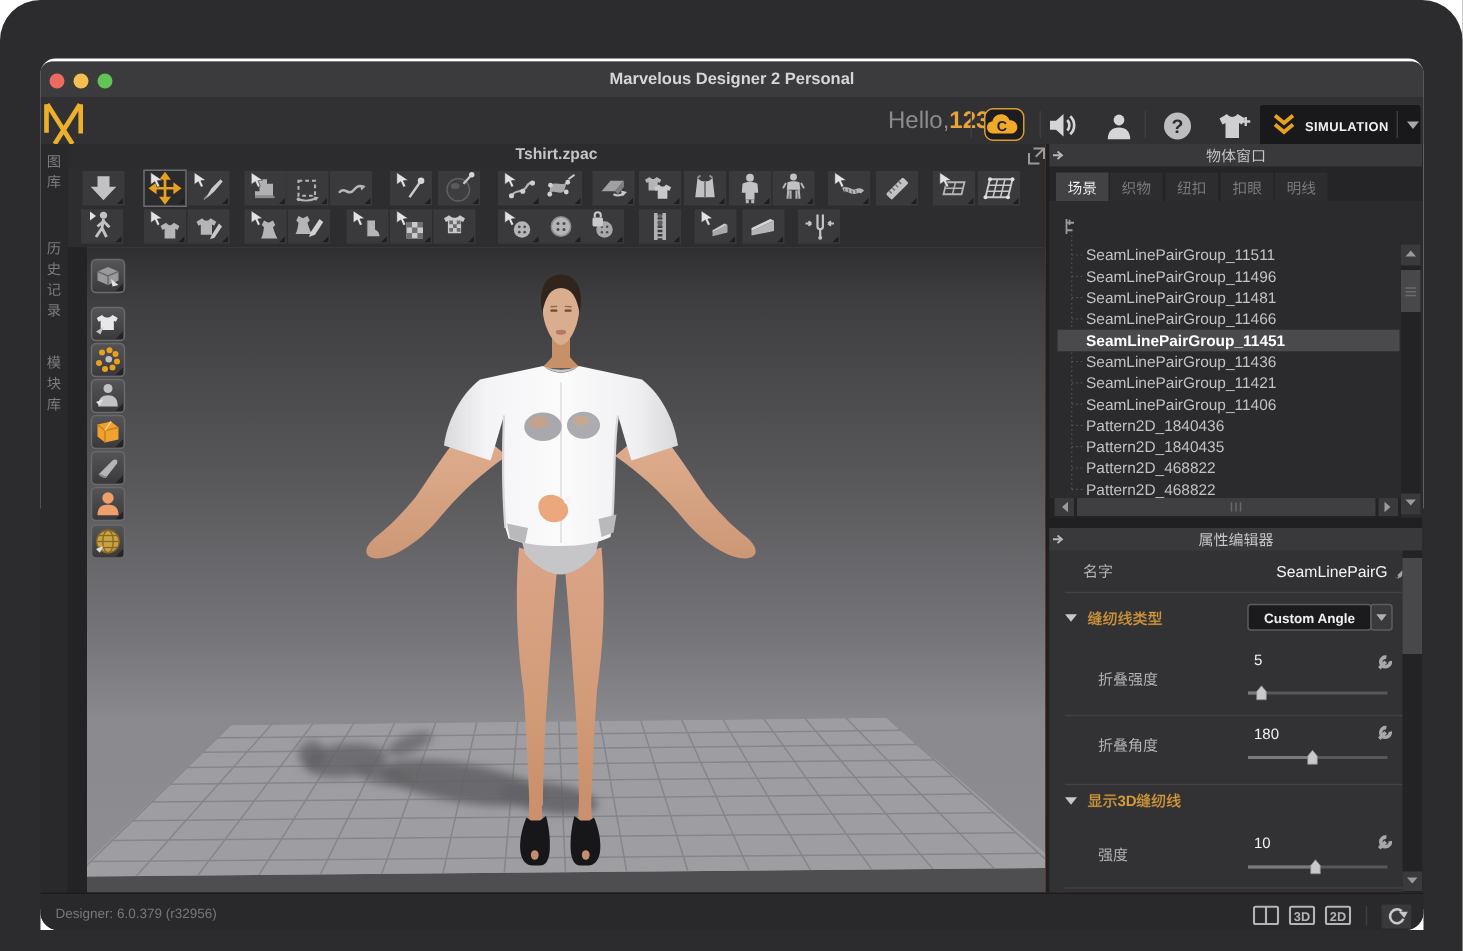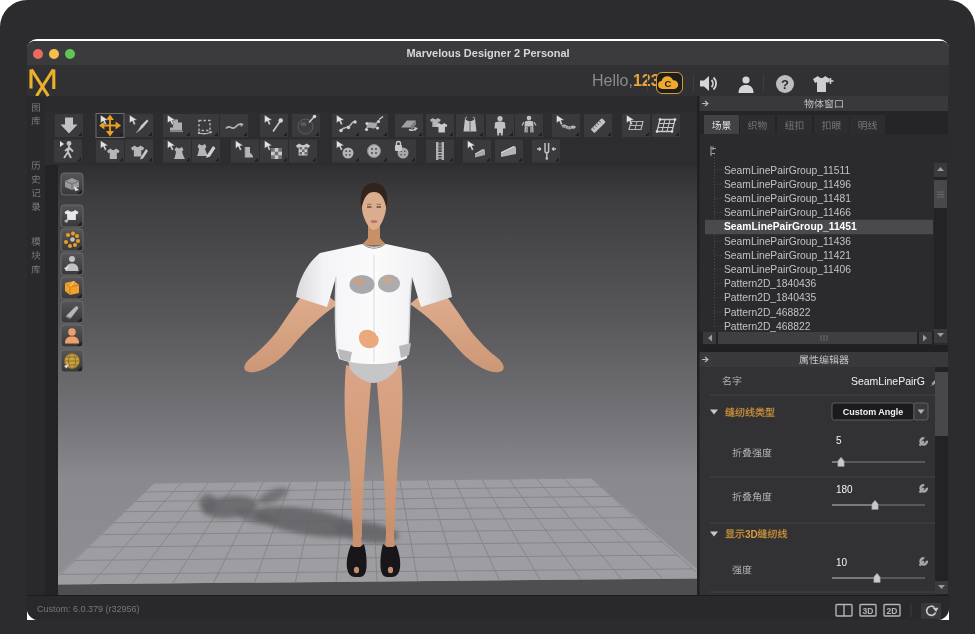--- a/index.html
+++ b/index.html
@@ -123,31 +123,47 @@
     <path d="M 1.5,18 C 1.5,12.5 4.5,10 9,10 C 13.5,10 16.5,12.5 16.5,18 Z" fill="#d5d5d7"></path>
         </svg></div>
   <div class="micon" style="left:748px; top:33px;"><svg width="20" height="20" viewBox="0 0 20 20">
     <circle cx="10" cy="10" r="9" fill="#bdbdbf"></circle>
     <text x="10" y="14.5" font-size="13" font-weight="bold" fill="#2b2b2d" text-anchor="middle" font-family="Liberation Sans, sans-serif">?</text>
         </svg></div>
   <div class="micon" style="left:785px; top:34px;"><svg width="22" height="19" viewBox="0 0 22 19">
     <path d="M 6,1 L 1,4 L 3,8 L 5,7 L 5,17 L 14,17 L 14,7 L 16,8 L 18,4 L 13,1 C 12,2.5 10.5,3 9.5,3 C 8.5,3 7,2.5 6,1 Z" fill="#cfcfd1"></path>
     <path d="M 18.5,3 L 18.5,9 M 15.5,6 L 21.5,6" stroke="#cfcfd1" stroke-width="1.6"></path>
         </svg></div>
+  <div id="simbtn">
+    <svg style="position:absolute;left:8px;top:5px;" width="18" height="16" viewBox="0 0 18 16">
+      <path d="M 2,2 L 8,7 L 14,2 M 2,8 L 8,13 L 14,8" stroke="#e8a020" stroke-width="2.6" fill="none"></path>
+        </svg>
+    <span class="txt">SIMULATION</span>
+    <div style="position:absolute;left:91px;top:4px;width:1px;height:18px;background:#3a3a3d;"></div>
+    <svg style="position:absolute;left:97px;top:10px;" width="10" height="7" viewBox="0 0 10 7">
+      <polygon points="1,1 9,1 5,6" fill="#a8a8aa"></polygon>
+        </svg>
+  </div>
   <div id="leftstrip"><svg width="18" height="524" viewBox="0 0 18 524">
           <use href="#u56fe" transform="translate(4.2,15) scale(0.0095,-0.0095)" fill="#7d7d7f"></use>
           <use href="#u5e93" transform="translate(4.2,28.5) scale(0.0095,-0.0095)" fill="#7d7d7f"></use>
           <use href="#u5386" transform="translate(4.2,73) scale(0.0095,-0.0095)" fill="#7d7d7f"></use>
           <use href="#u53f2" transform="translate(4.2,86.75) scale(0.0095,-0.0095)" fill="#7d7d7f"></use>
           <use href="#u8bb0" transform="translate(4.2,100.5) scale(0.0095,-0.0095)" fill="#7d7d7f"></use>
           <use href="#u5f55" transform="translate(4.2,114.25) scale(0.0095,-0.0095)" fill="#7d7d7f"></use>
           <use href="#u6a21" transform="translate(4.2,149) scale(0.0095,-0.0095)" fill="#7d7d7f"></use>
           <use href="#u5757" transform="translate(4.2,163) scale(0.0095,-0.0095)" fill="#7d7d7f"></use>
           <use href="#u5e93" transform="translate(4.2,177) scale(0.0095,-0.0095)" fill="#7d7d7f"></use>
         </svg></div>
+  <div id="tabbar">
+        <div class="lbl">Tshirt.zpac</div>
+  <svg style="position:absolute;left:640px;top:2px;" width="12" height="12" viewBox="0 0 12 12">
+   <path d="M 1,4 L 1,11 L 8,11 M 4,1 L 11,1 L 11,8 M 11,1 L 5.5,6.5" stroke="#9a9a9c" stroke-width="1.3" fill="none"></path>
+        </svg>
+      </div>
   <div id="toolbar"><svg width="652" height="54" viewBox="0 0 652 54">
 <rect x="10" y="3.0" width="28" height="23" fill="#3a3a3c"></rect>
 <g transform="translate(12,2.5)">
             <path d="M 8,4 h 8 v 7 h 4.5 l -8.5,9 l -8.5,-9 h 4.5 Z" fill="#c2c2c4"></path>
           </g>
 <path d="M 37,25.0 l -4,0 l 4,-4 Z" fill="#1f1f21"></path>
 <rect x="51" y="2.5" width="28" height="24" fill="#2b2b2d" stroke="#6e6e70" stroke-width="1"></rect>
 <g transform="translate(53,2.5)">
             <g stroke="#e8a020" stroke-width="1.8" fill="#e8a020">
               <path d="M 12,5 L 12,19 M 5,12 L 19,12" fill="none"></path>
@@ -746,21 +762,21 @@
           <line x1="135" y1="482" x2="180" y2="482" stroke="#7a7a7d" stroke-width="2"></line>
           <path transform="translate(180,482)" d="M -3.2,4.5 L -3.2,-1 L 0,-4.8 L 3.2,-1 L 3.2,4.5 Z" fill="#c9c9cc" stroke="#8a8a8c" stroke-width="0.5"></path>
 <line x1="13" y1="496" x2="243" y2="496" stroke="#424245" stroke-width="1"></line>
 <rect x="238" y="271" width="13" height="228" fill="#232325"></rect>
 <rect x="238" y="276" width="13" height="64" fill="#48484b"></rect>
 <rect x="238" y="485" width="13" height="13" fill="#3a3a3d"></rect>
           <path d="M 241,489 L 244.5,493 L 248,489 Z" fill="#9a9a9c"></path>
 <rect x="0" y="0" width="2.5" height="499" fill="#202022"></rect>
         </svg></div>
   <div id="statusbar">
-        <div class="ver">Custom: 6.0.379 (r32956)</div>
+        <div class="ver">Designer: 6.0.379 (r32956)</div>
     <svg style="position:absolute;left:808px;top:7px;" width="106" height="16" viewBox="0 0 106 16">
       <rect x="1" y="1.5" width="16" height="11.5" rx="1" fill="none" stroke="#b4b4b6" stroke-width="1.4"></rect>
       <line x1="9" y1="1.5" x2="9" y2="13" stroke="#b4b4b6" stroke-width="1.4"></line>
       <rect x="25" y="1.5" width="16" height="11.5" rx="1" fill="none" stroke="#b4b4b6" stroke-width="1.4"></rect>
       <text x="33" y="11" font-size="8.5" font-weight="bold" fill="#b4b4b6" text-anchor="middle" font-family="Liberation Sans, sans-serif">3D</text>
       <rect x="49" y="1.5" width="16" height="11.5" rx="1" fill="none" stroke="#b4b4b6" stroke-width="1.4"></rect>
       <text x="57" y="11" font-size="8.5" font-weight="bold" fill="#b4b4b6" text-anchor="middle" font-family="Liberation Sans, sans-serif">2D</text>
       <line x1="76" y1="1" x2="76" y2="14" stroke="#3f3f42" stroke-width="1"></line>
       <rect x="86" y="-1" width="20" height="18" rx="2" fill="#39393b"></rect>
       <path d="M 99.5,4.5 A 4.6,4.6 0 1 0 100.6,9.5" stroke="#c8c8ca" stroke-width="1.7" fill="none"></path>

